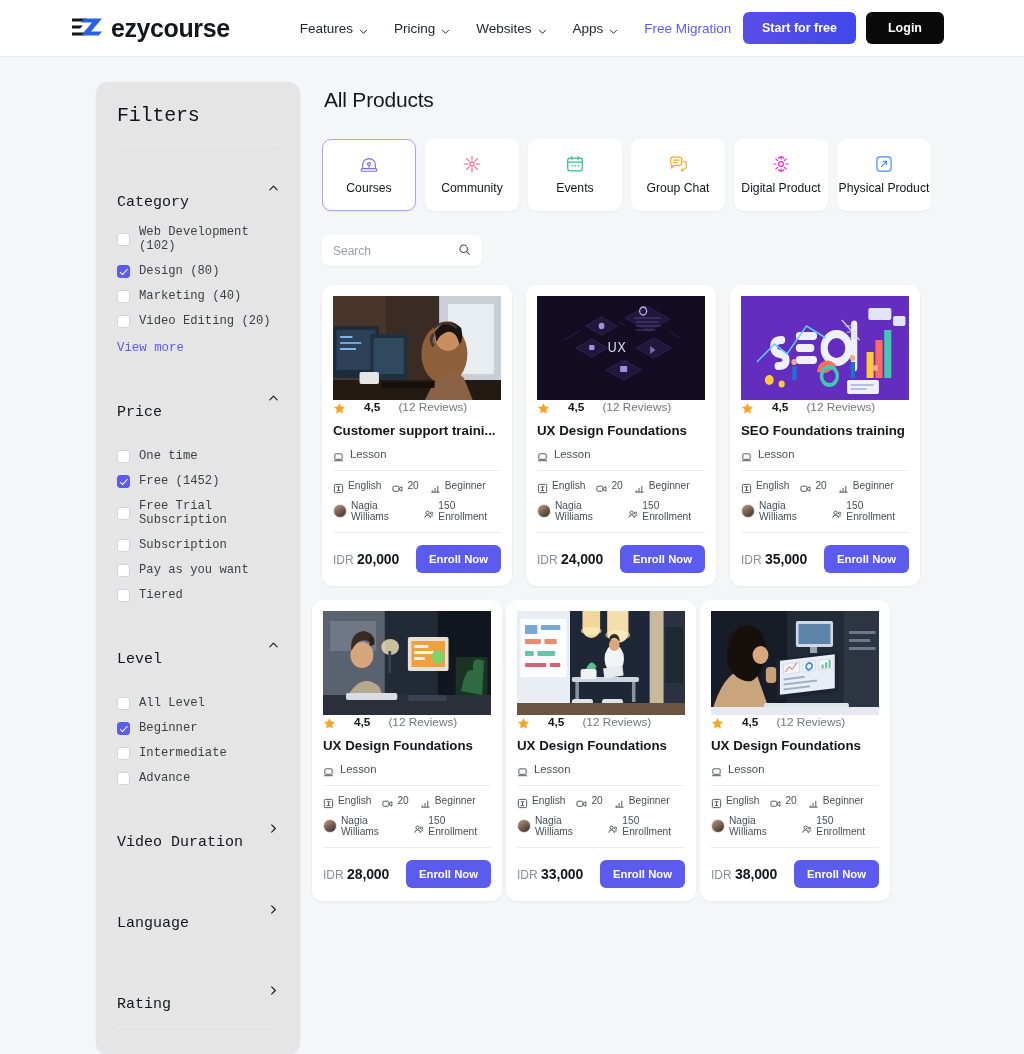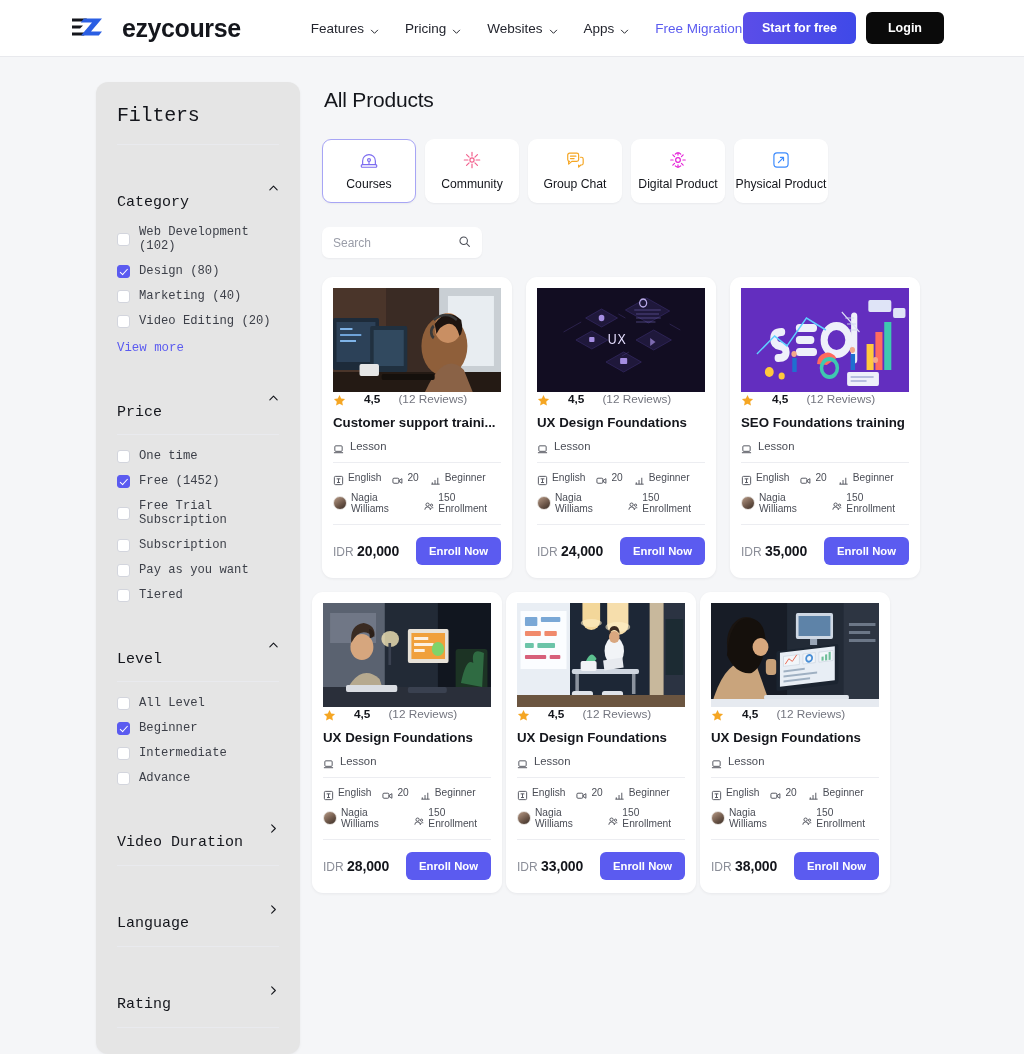--- a/index.html
+++ b/index.html
@@ -13,21 +13,21 @@
 
   
   .navbar {
     height: 57px; background: #ffffff;
     display: flex; align-items: center;
     border-bottom: 1px solid #e8e9ed;
     position: relative;
   }
   .logo-wrap { display: flex; align-items: center; margin-left: 70px; gap: 7px; }
   .logo-mark { width: 34px; height: 27px; position: relative; }
-  .logo-text { font-size: 25px; font-weight: 700; color: #14161c; letter-spacing: -0.4px; margin-left: 11px; }
+  .logo-text { font-size: 25px; font-weight: 700; color: #14161c; letter-spacing: -0.4px; }
 
   .nav-links { display: flex; align-items: center; gap: 26px; margin-left: 70px; }
   .nav-item { display: flex; align-items: center; gap: 6px; font-size: 13.5px; color: #23252e; font-weight: 500; cursor: pointer; }
   .nav-item .chev { width: 9px; height: 9px; }
   .nav-item.accent { color: #5b5bf0; }
 
   .nav-actions { position: absolute; right: 80px; display: flex; align-items: center; gap: 10px; }
   .btn-start {
     background: linear-gradient(90deg,#5b4de8 0%,#3f49e8 100%);
     color: #fff; font-size: 12.5px; font-weight: 600;
@@ -82,21 +82,21 @@
   }
   .collapsed-row:first-of-type { border-top: 0; }
   .chev-right { width: 11px; height: 11px; }
 
   
   .main { margin-left: 22px; flex: 1; padding-right: 0; }
   .page-title { font-size: 21px; font-weight: 500; color: #14161c; letter-spacing: -0.2px; margin: 6px 0 0 2px; }
 
   .tabs { display: flex; gap: 9px; margin-top: 27px; }
   .tab {
-    width: 94px; height: 64px; background: #fff; border-radius: 9px;
+    width: 94px; height: 72px; background: #fff; border-radius: 9px;
     border: 1px solid transparent;
     display: flex; flex-direction: column; align-items: center; justify-content: center;
     gap: 7px; cursor: pointer;
     box-shadow: 0 1px 2px rgba(20,22,30,.05);
     flex: 0 0 auto;
   }
   .tab.active { border-color: #a7a5f5; }
   .tab-label { font-size: 12.2px; color: #14161c; font-weight: 500; text-align: center; line-height: 1.22; }
   .tab-icon { width: 20px; height: 20px; display: block; }
 
@@ -357,20 +357,32 @@
           <span class="tab-label">Courses</span>
         </div>
         <div class="tab">
           <span class="tab-icon">
             <svg viewBox="0 0 22 22" width="20" height="20" fill="none" stroke="#f2608d" stroke-width="1.3" stroke-linecap="round">
               <circle cx="11" cy="11" r="2.3"></circle>
               <path d="M11 2.5 v4M11 15.5 v4M2.5 11 h4M15.5 11 h4M5 5 l2.8 2.8M14.2 14.2 L17 17M17 5 l-2.8 2.8M7.8 14.2 L5 17"></path>
             </svg>
           </span>
           <span class="tab-label">Community</span>
+        </div>
+        <div class="tab">
+          <span class="tab-icon">
+            <svg viewBox="0 0 22 22" width="20" height="20" fill="none" stroke="#2bbf8a" stroke-width="1.3" stroke-linecap="round" stroke-linejoin="round">
+              <rect x="3" y="4.5" width="16" height="14" rx="2.5"></rect>
+                <path d="M3 9 h16M7.5 2.8 v3.4M14.5 2.8 v3.4"></path>
+              <circle cx="8" cy="13" r=".9" fill="#2bbf8a" stroke="none"></circle>
+                <circle cx="11.5" cy="13" r=".9" fill="#2bbf8a" stroke="none"></circle>
+                <circle cx="15" cy="13" r=".9" fill="#2bbf8a" stroke="none"></circle>
+            </svg>
+          </span>
+          <span class="tab-label">Events</span>
         </div>
         <div class="tab">
           <span class="tab-icon">
             <svg viewBox="0 0 22 22" width="20" height="20" fill="none" stroke="#f5a623" stroke-width="1.3" stroke-linecap="round" stroke-linejoin="round">
               <path d="M3 5.5 a2 2 0 0 1 2-2 h8 a2 2 0 0 1 2 2 v5 a2 2 0 0 1-2 2 H7.5 L4 15.5 v-3 H5 a2 2 0 0 1-2-2z"></path>
               <path d="M6 6.8 h6M6 9.4 h4"></path>
               <path d="M17 8 h1 a2 2 0 0 1 2 2 v4.5 a2 2 0 0 1-2 2 h-.6 l-2.4 2.3 v-2.3"></path>
             </svg>
           </span>
           <span class="tab-label">Group Chat</span>

